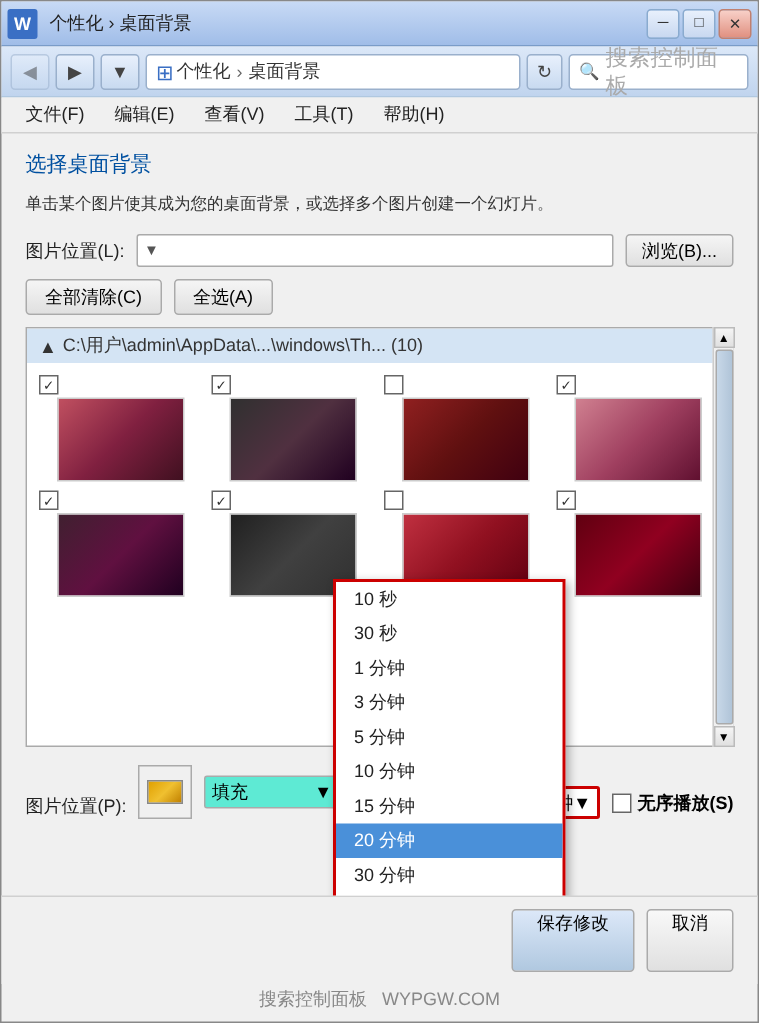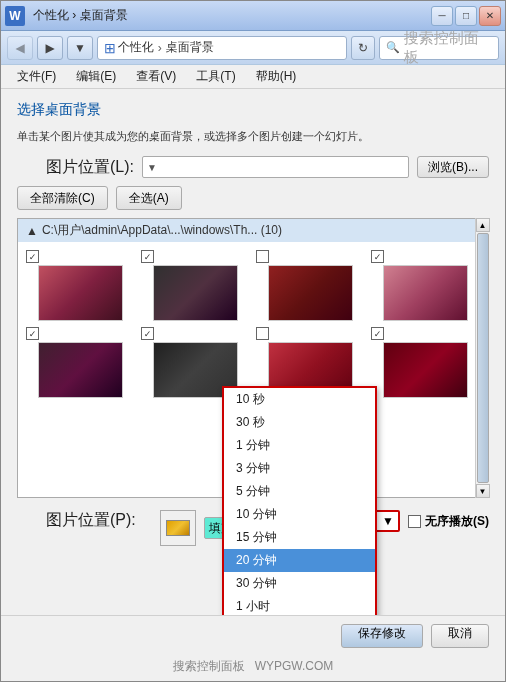--- a/index.html
+++ b/index.html
@@ -28,21 +28,21 @@
     .menu-bar { height: 24px; display: flex; align-items: center; padding: 0 8px; gap: 4px; background: #f0f0f0; border-bottom: 1px solid #d0d0d0; }
     .menu-item { padding: 2px 8px; cursor: pointer; font-size: 12px; color: #222; border-radius: 3px; }
 
     
     .content { flex: 1; padding: 12px 16px; display: flex; flex-direction: column; gap: 8px; overflow: hidden; }
 
     .page-title { font-size: 14px; color: #0050a0; font-weight: normal; margin-bottom: 2px; }
     .page-desc { font-size: 11px; color: #333; line-height: 1.4; }
 
     .row { display: flex; align-items: center; gap: 8px; margin-top: 4px; }
-    .label { font-size: 16px; color: #222; white-space: nowrap; margin-left: 29px; }
+    .label { font-size: 12px; color: #222; white-space: nowrap; }
     .select-box { flex: 1; height: 22px; border: 1px solid #aaa; background: white; border-radius: 2px; display: flex; align-items: center; padding: 0 4px; justify-content: space-between; cursor: pointer; }
     .select-arrow { color: #555; font-size: 10px; }
     .browse-btn { height: 22px; padding: 0 10px; border: 1px solid #aaa; background: linear-gradient(to bottom, #f5f5f5, #e0e0e0); border-radius: 3px; cursor: pointer; display: flex; align-items: center; font-size: 12px; white-space: nowrap; }
 
     .btn-row { display: flex; gap: 8px; }
     .action-btn { height: 24px; padding: 0 12px; border: 1px solid #aaa; background: linear-gradient(to bottom, #f5f5f5, #e0e0e0); border-radius: 3px; cursor: pointer; display: flex; align-items: center; font-size: 12px; }
     .grid-header { background: #d4e4f4; padding: 3px 8px; font-size: 11px; color: #333; display: flex; align-items: center; gap: 4px; }
     .image-grid { display: grid; grid-template-columns: repeat(4, 1fr); gap: 6px; padding: 8px; overflow-y: auto; max-height: 260px; }
     .image-cell { display: flex; flex-direction: column; align-items: center; gap: 2px; }
     .checkbox-row { display: flex; align-items: center; width: 100%; }
@@ -50,36 +50,36 @@
     .img-checkbox.checked::after { content: '✓'; font-size: 9px; color: #333; }
     .img-thumb { width: 85px; height: 56px; border: 1px solid #ccc; overflow: hidden; display: flex; align-items: center; justify-content: center; }
 
     
     .scrollbar { position: absolute; right: 0; top: 0; width: 14px; height: 100%; background: #f0f0f0; border-left: 1px solid #ccc; display: flex; flex-direction: column; align-items: center; }
     .scroll-up, .scroll-down { width: 14px; height: 14px; background: linear-gradient(to bottom, #f5f5f5, #e0e0e0); border: 1px solid #bbb; display: flex; align-items: center; justify-content: center; cursor: pointer; font-size: 8px; }
     .scroll-thumb { flex: 1; width: 12px; margin: 1px; background: linear-gradient(to right, #c8d8e8, #b0c4d8); border: 1px solid #aaa; border-radius: 2px; }
 
     
     .bottom-area { display: flex; flex-direction: column; gap: 6px; padding-top: 4px; }
-    .bottom-row { display: flex; align-items: flex-start; gap: 24px; }
+    .bottom-row { display: flex; align-items: flex-end; gap: 8px; }
     .fit-select { width: 90px; height: 22px; border: 1px solid #aaa; background: #5eead4; border-radius: 2px; display: flex; align-items: center; padding: 0 4px; justify-content: space-between; cursor: pointer; }
 
     
     .dropdown-overlay { position: absolute; left: 205px; top: 168px; width: 155px; background: white; border: 1px solid #888; box-shadow: 2px 2px 6px rgba(0,0,0,0.3); z-index: 100; }
     .dropdown-item { padding: 3px 12px; cursor: pointer; font-size: 12px; color: #222; white-space: nowrap; }
     .dropdown-item.selected { background: #4a90d9; color: white; }
 
     
     .interval-row { display: flex; align-items: center; gap: 8px; }
     .interval-select { flex: 1; height: 22px; border: 2px solid #cc0000; background: white; border-radius: 2px; display: flex; align-items: center; padding: 0 4px; justify-content: space-between; cursor: pointer; }
     .no-shuffle { display: flex; align-items: center; gap: 4px; font-weight: bold; }
 
     
     .footer { display: flex; justify-content: flex-end; gap: 8px; padding: 8px 16px; background: #f0f0f0; border-top: 1px solid #d0d0d0; }
-    .footer-btn { height: 24px; padding: 0 16px; border: 1px solid #aaa; background: linear-gradient(to bottom, #f8f8f8, #e0e0e0); border-radius: 3px; cursor: pointer; font-size: 12px; }
+    .footer-btn { height: 42px; padding: 0 16px; border: 1px solid #aaa; background: linear-gradient(to bottom, #f8f8f8, #e0e0e0); border-radius: 3px; cursor: pointer; font-size: 12px; }
     .footer-btn.primary { background: linear-gradient(to bottom, #dce8f8, #b0c8e0); }
 
     
     .watermark { text-align: center; padding: 2px 0 6px 0; font-size: 10px; color: #aaa; }
     .watermark span { color: #888; }
 
     
     .thumb-rose { background: linear-gradient(135deg, #c05060 0%, #802040 50%, #401020 100%); }
     .thumb-black-flower { background: linear-gradient(135deg, #303030 0%, #503040 50%, #200020 100%); }
     .thumb-dark-red { background: linear-gradient(135deg, #902020 0%, #601010 50%, #400010 100%); }

